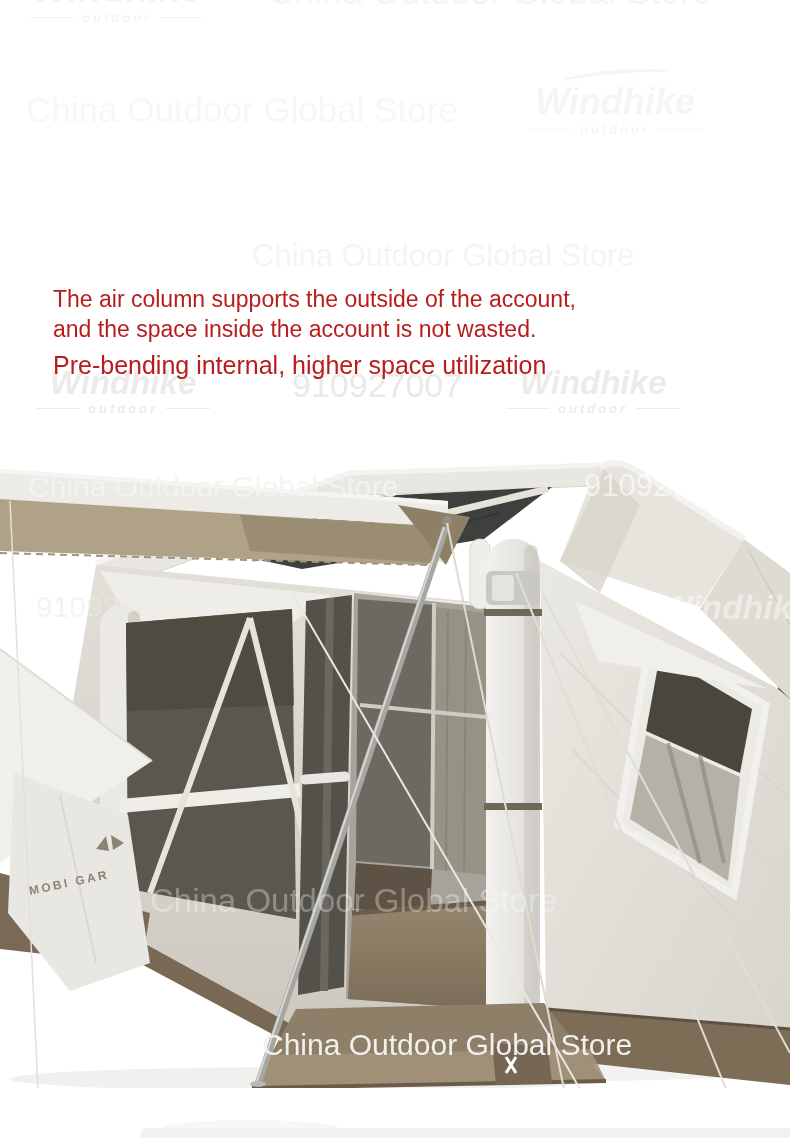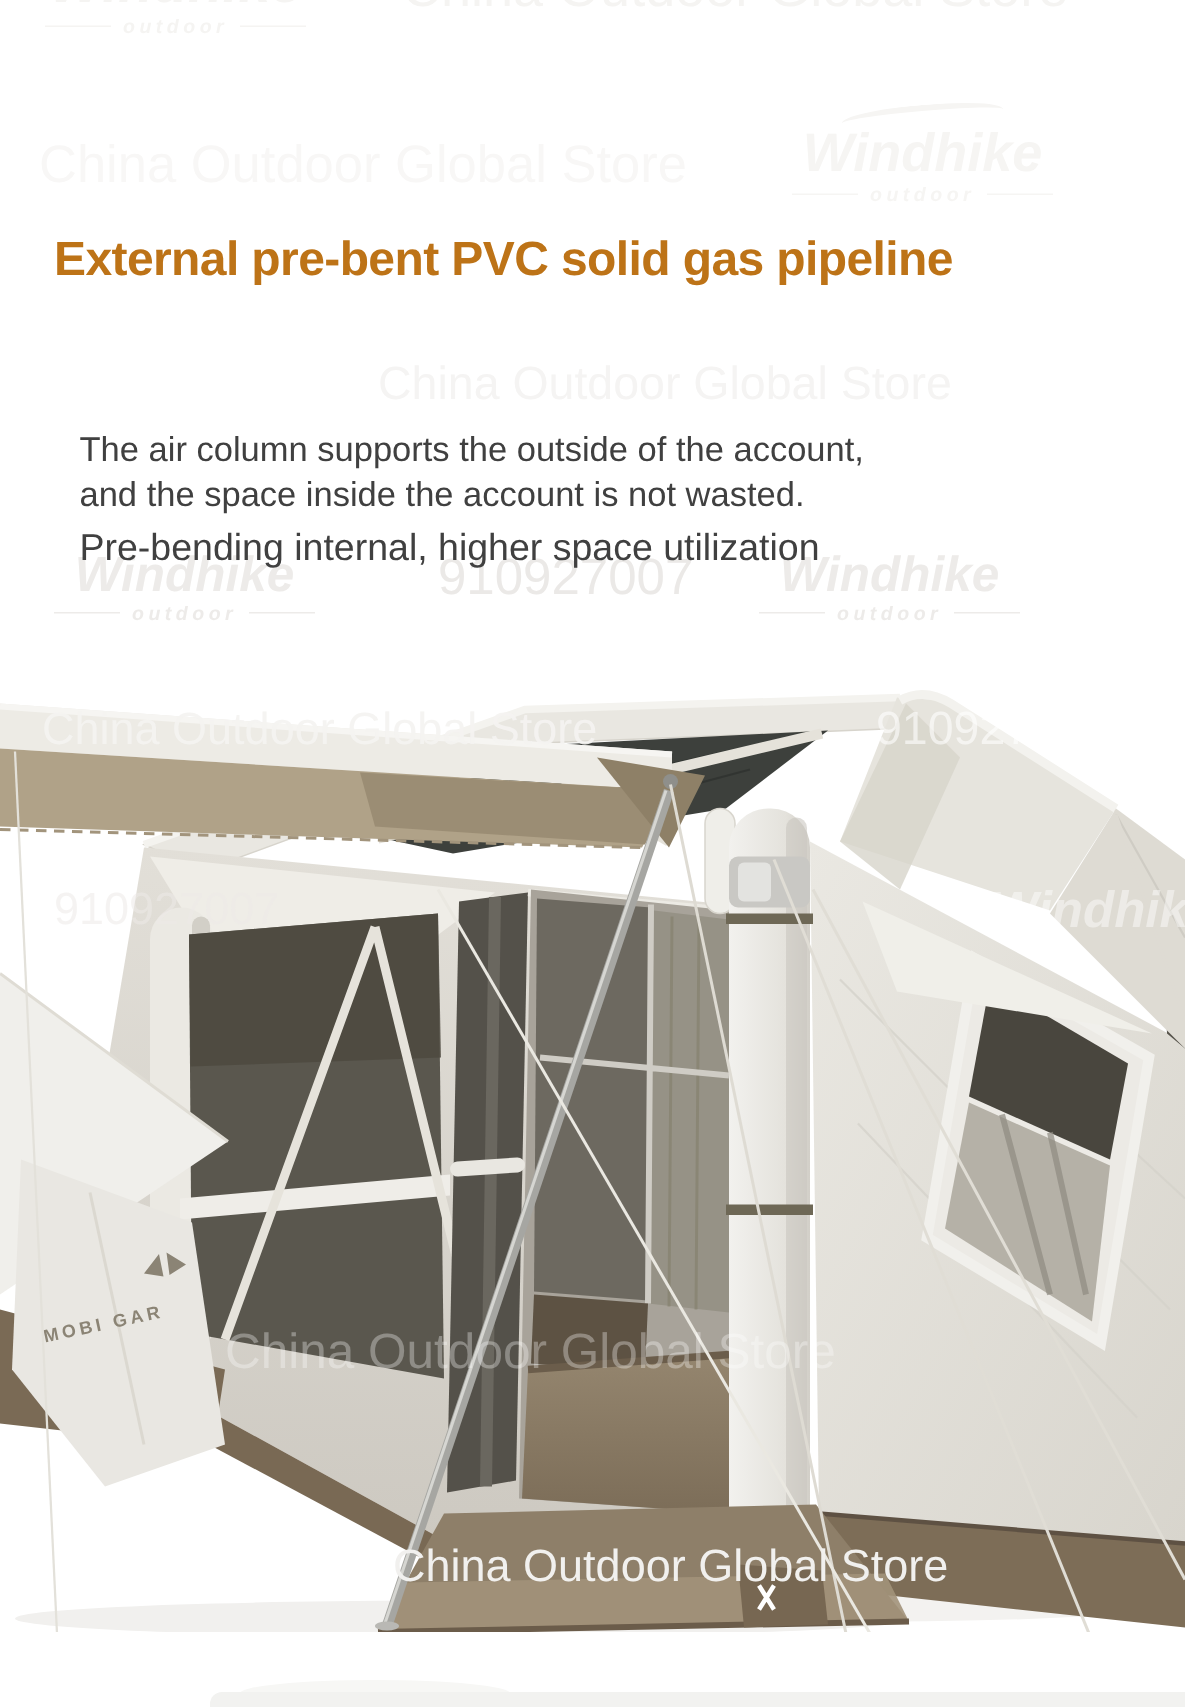--- a/index.html
+++ b/index.html
@@ -13,21 +13,21 @@
               width:62%;margin:0 auto -1px;transform:rotate(-5deg);}
   .wh .word{font-style:italic;font-weight:800;line-height:1;}
   .wh .sub{display:flex;align-items:center;justify-content:center;gap:8px;font-style:italic;
            font-weight:600;font-size:13px;letter-spacing:3px;margin-top:3px;}
   .wh .sub::before,.wh .sub::after{content:"";display:block;width:44px;height:1px;background:currentColor;}
   
   .headline{position:absolute;left:36px;top:154px;font-size:32px;font-weight:700;
             letter-spacing:-0.4px;color:#bd7317;z-index:2;white-space:nowrap;}
   .subhead{position:absolute;left:44px;top:196px;font-size:30px;font-weight:600;
            letter-spacing:-0.2px;color:#161616;z-index:2;white-space:nowrap;}
-  .para{position:absolute;left:53px;top:284px;z-index:2;color:#404040;}
+  .para{position:absolute;left:53px;top:284px;z-index:2;color:#b91c1c;}
   .para .line{font-size:23px;line-height:30px;white-space:nowrap;}
   .para .line.big{font-size:25px;line-height:32px;margin-top:5px;white-space:nowrap;}
   
   .photo{position:absolute;left:0;top:443px;width:790px;height:645px;z-index:2;}
   .next-band{position:absolute;left:140px;top:1128px;width:650px;height:12px;background:#f2f2f0;
              border-radius:8px 0 0 0;z-index:1;}
   .next-blob{position:absolute;left:160px;top:1120px;width:180px;height:18px;background:#f7f7f5;
              border-radius:50%;z-index:1;}
 </style>
 </head>
@@ -53,21 +53,20 @@
   <div class="wh" style="left:36px;top:366px;color:#edebe9;font-size:33px;">
     <div class="word">Windhike</div>
     <div class="sub">outdoor</div>
   </div>
   <div class="wm" style="left:292px;top:368px;font-size:34px;color:#ebe9e7;">910927007</div>
   <div class="wh" style="left:506px;top:366px;color:#edebe9;font-size:33px;">
     <div class="word">Windhike</div>
     <div class="sub">outdoor</div>
   </div>
 
-  <div class="headline">External pre-bent PVC solid gas pipeline</div>
   <div class="para">
     <div class="line">The air column supports the outside of the account,</div>
     <div class="line">and the space inside the account is not wasted.</div>
     <div class="line big">Pre-bending internal, higher space utilization</div>
   </div>
 
   <svg class="photo" viewBox="0 0 790 645">
     <defs>
       <linearGradient id="gCol" x1="0" y1="0" x2="1" y2="0">
         <stop offset="0" stop-color="#f2f1ee"></stop>

